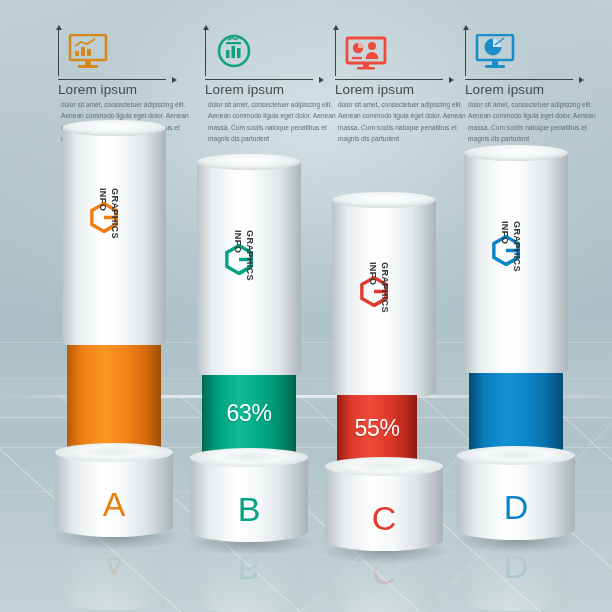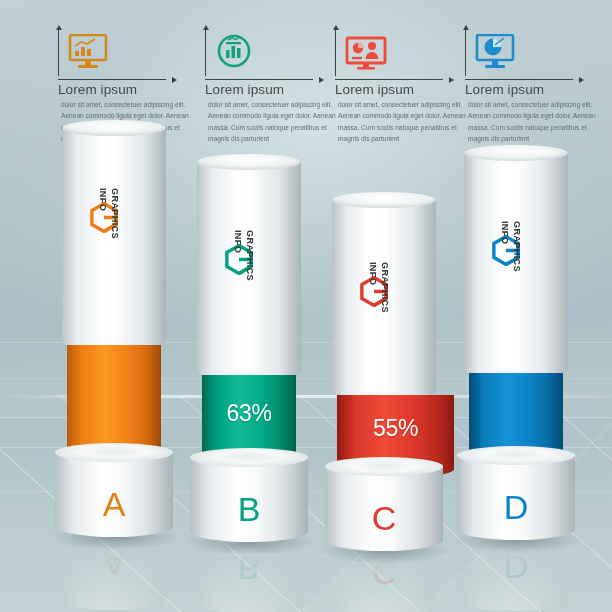--- a/index.html
+++ b/index.html
@@ -256,21 +256,21 @@
       <div class="logo" style="top:62px;">
         <svg class="hex" viewBox="0 0 30 33">
           <path d="M15 1.5 L28 9 L28 24 L15 31.5 L2 24 L2 9 Z" fill="none" stroke="#E23B2E" stroke-width="3.6"></path>
           <path d="M15 16.5 L28 16.5 L28 24 L15 31.5" fill="none" stroke="#E23B2E" stroke-width="3.6"></path>
         </svg>
         <div class="vtext">GRAPHICS</div>
         <div class="vtext second">INFO</div>
       </div>
     </div>
 
-    <div class="cyl" style="left:337px;top:395px;width:117px;height:83px;">
+    <div class="cyl" style="left:337px;top:395px;width:80px;height:83px;">
       <div class="body" style="background:linear-gradient(90deg,#92190f 0%,#d9382a 16%,#ef4a3a 40%,#e23b2e 62%,#c02a1e 84%,#8c1a10 100%);border-radius:0 0 50% 50%/0 0 9px 9px;"></div>
       <div class="pct" style="top:20px;">55%</div>
     </div>
 
     <div class="cyl" style="left:325px;top:466px;width:118px;height:85px;">
       <div class="body" style="background:linear-gradient(90deg,#b5c0c3 0%,#e6eaec 15%,#ffffff 40%,#f6f8f9 58%,#dde3e5 78%,#a8b3b7 100%);border-radius:0 0 50% 50%/0 0 11px 11px;"></div>
       <div class="cap" style="top:-9px;height:19px;background:radial-gradient(ellipse at 50% 45%,#e9eced 0%,#f6f8f9 40%,#ced6d8 100%);"></div>
       <div class="letter" style="top:33px;color:#E23B2E;">C</div>
     </div>
   </div>

